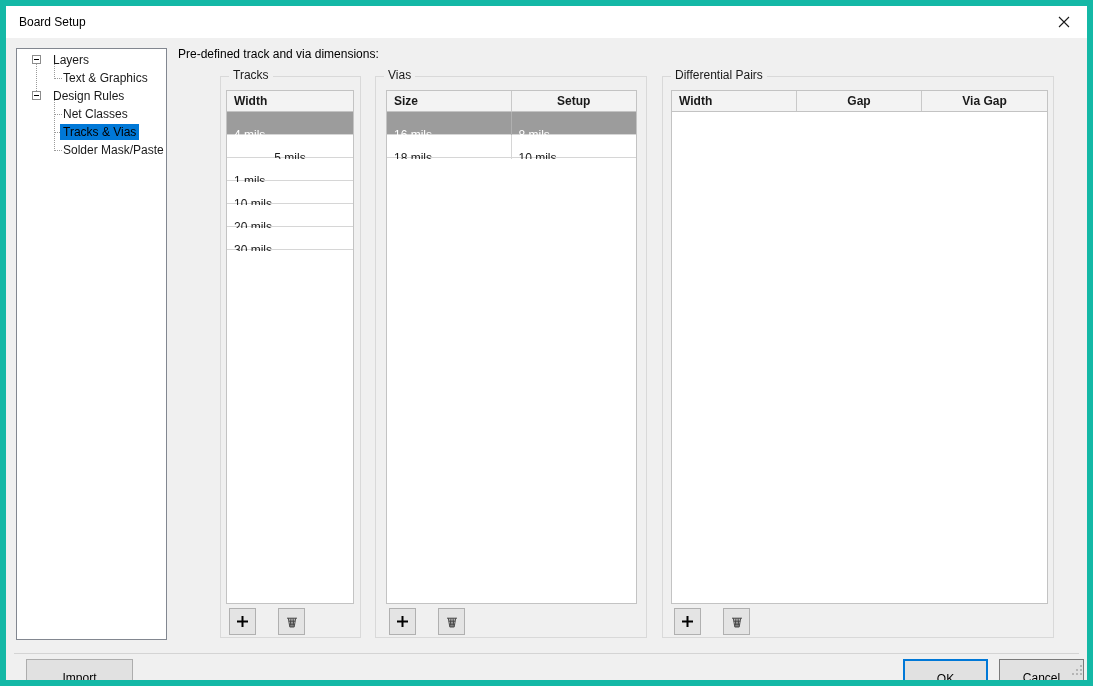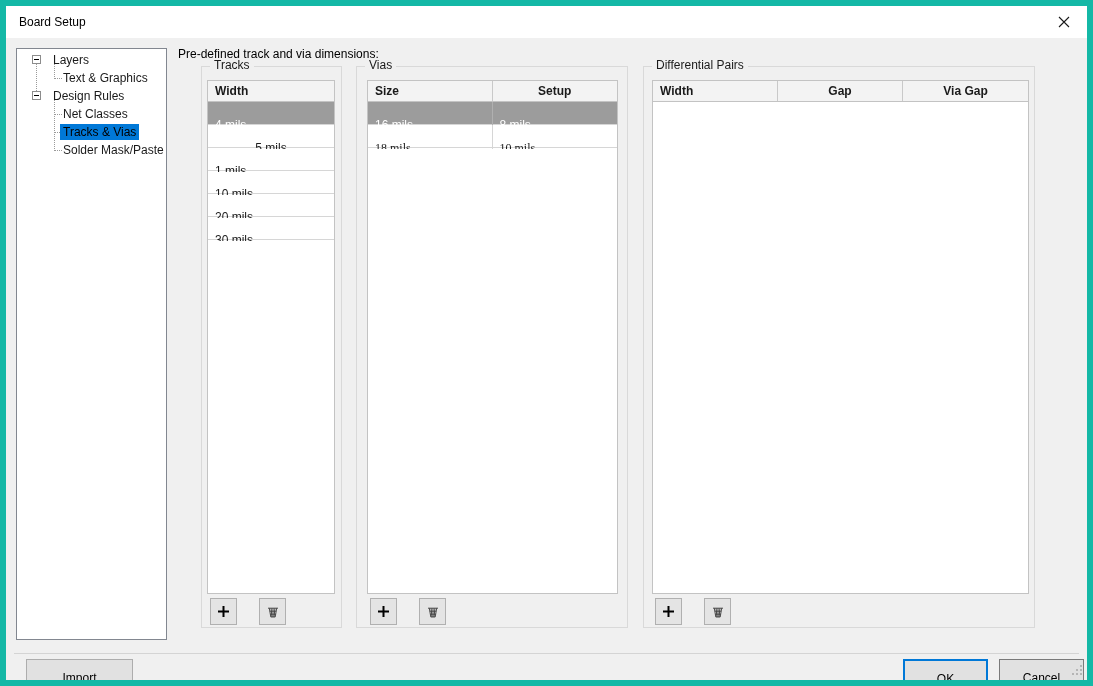--- a/index.html
+++ b/index.html
@@ -23,21 +23,21 @@
   .expander{position:absolute;width:9px;height:9px;background:#fff;border:1px solid #8c8c8c;
             box-sizing:border-box;display:flex;align-items:center;justify-content:center;}
   .expander::before{content:"";display:block;width:5px;height:1px;background:#000;}
   .tdot{position:absolute;}
   .tdot.v{width:0;border-left:1px dotted #9a9a9a;}
   .tdot.h{height:0;border-top:1px dotted #9a9a9a;}
 
   
   .heading{position:absolute;left:172px;top:41px;font-size:12px;color:#000;}
 
-  .groupbox{position:absolute;top:60px;height:562px;border:1px solid #d9d9d9;box-sizing:border-box;}
+  .groupbox{position:absolute;top:70px;height:562px;border:1px solid #d9d9d9;box-sizing:border-box;margin-left:19px;}
   .group-title{position:absolute;top:-9px;left:8px;background:#f0f0f0;padding:0 4px;font-size:12px;}
 
   .grid-table{position:absolute;top:13px;height:514px;background:#ffffff;border:1px solid #c3c3c3;
               box-sizing:border-box;overflow:hidden;}
   .grid-header{display:grid;height:21px;background:#f3f3f3;border-bottom:1px solid #c3c3c3;
                box-sizing:border-box;font-weight:bold;}
   .grid-header .hcell{line-height:20px;padding:0 7px;border-right:1px solid #c9c9c9;overflow:hidden;}
   .grid-header .hcell:last-child{border-right:0;}
   .grid-header .hcell.center{text-align:center;}
   .grid-row{display:grid;height:23px;border-bottom:1px solid #d6d6d6;box-sizing:border-box;background:#fff;}
@@ -138,21 +138,21 @@
         <span class="group-title">Vias</span>
         <div class="grid-table" style="left: 10px; width: 251px;">
           <div class="grid-header" style="grid-template-columns: repeat(2, 1fr);">
             <div class="hcell">Size</div>
             <div class="hcell center">Setup</div>
           </div>
           <div class="grid-row sel" style="grid-template-columns: repeat(2, 1fr);">
             <div class="cell">16 mils</div>
             <div class="cell">8 mils</div>
           </div>
-          <div class="grid-row" style="grid-template-columns: repeat(2, 1fr); font-family: Liberation Serif, serif;">
+          <div class="grid-row" style="grid-template-columns: repeat(2, 1fr);">
             <div class="cell">18 mils</div>
             <div class="cell">10 mils</div>
           </div>
         </div>
         <button class="mini-btn" style="left: 13px; top: 531px;">
           <svg width="15" height="15" viewBox="0 0 15 15">
             <path d="M7.5 2 V13 M2 7.5 H13" stroke="#000" stroke-width="2" fill="none"></path>
           </svg>
         </button>
         <button class="mini-btn" style="left: 62px; top: 531px;">

